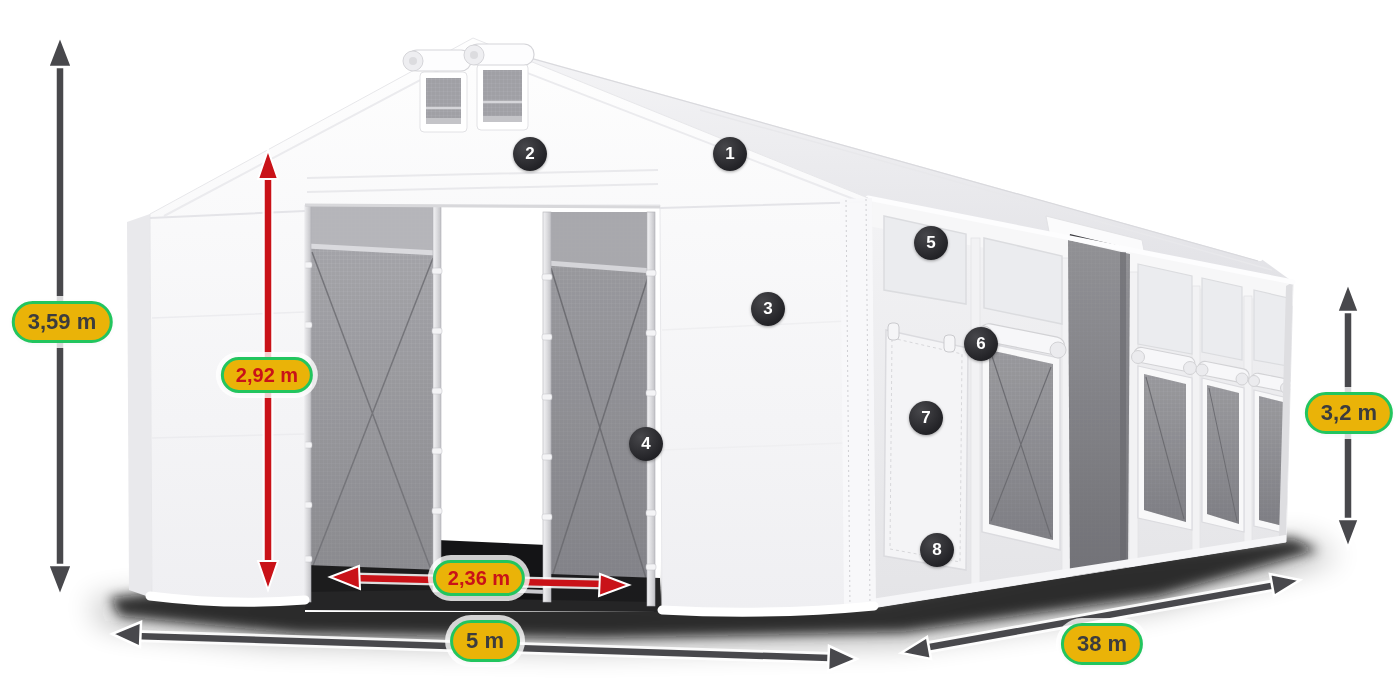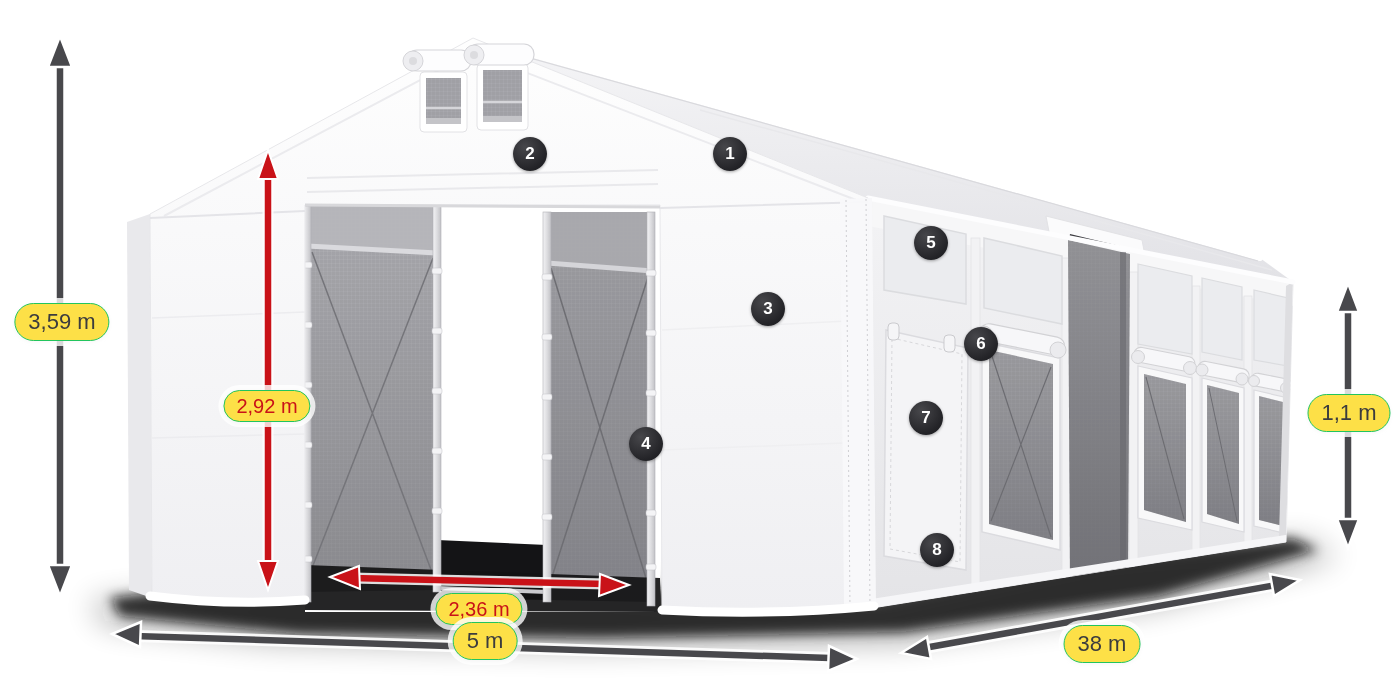--- a/index.html
+++ b/index.html
@@ -3,26 +3,26 @@
 <meta charset="utf-8">
 <style>
   html,body{margin:0;padding:0;background:#ffffff;}
   .stage{
     position:relative;width:1400px;height:700px;overflow:hidden;background:#ffffff;
     font-family:"Liberation Sans", sans-serif;
   }
   .stage svg{position:absolute;left:0;top:0;}
   .pill{
     position:absolute;transform:translate(-50%,-50%);
-    background:#fde047;border:1px solid #22c55e;border-radius:999px;
+    background:#eab308;border:3px solid #22c55e;border-radius:999px;
     box-shadow:0 0 0 5px rgba(255,255,255,.8),0 1px 4px rgba(0,0,0,.18);
-    font-weight:normal;white-space:nowrap;line-height:1;z-index:30;
+    font-weight:bold;white-space:nowrap;line-height:1;z-index:30;
   }
   .pill-gray{color:#3c3c3e;font-size:22px;padding:7px 13px;}
-  .pill-red{color:#c91218;font-size:20px;padding:5px 12px;margin-top:31px;}
+  .pill-red{color:#c91218;font-size:20px;padding:5px 12px;}
   .badge{
     position:absolute;transform:translate(-50%,-50%);
     width:34px;height:34px;border-radius:50%;
     background:radial-gradient(circle at 35% 30%, #47474b, #222226 72%);
     color:#ffffff;font-size:17px;font-weight:bold;
     display:flex;align-items:center;justify-content:center;
     box-shadow:0 1px 3px rgba(0,0,0,.35);z-index:40;cursor:pointer;
   }
 </style>
 </head>
@@ -291,21 +291,21 @@
       <polygon points="1348,548 1337,519 1359,519" fill="#48484c" stroke="#ffffff" stroke-width="2.5"></polygon>
     </g>
   </g>
 </svg>
 
 <div class="pill pill-gray" style="left:62px;top:322px">3,59 m</div>
 <div class="pill pill-red" style="left:267px;top:375px">2,92 m</div>
 <div class="pill pill-red" style="left:479px;top:578px">2,36 m</div>
 <div class="pill pill-gray" style="left:485px;top:641px">5 m</div>
 <div class="pill pill-gray" style="left:1102px;top:644px">38 m</div>
-<div class="pill pill-gray" style="left:1349px;top:413px">1,1 m</div>
+<div class="pill pill-gray" style="left:1349px;top:413px">3,2 m</div>
 
 <div class="badge" style="left:730px;top:154px">1</div>
 <div class="badge" style="left:530px;top:154px">2</div>
 <div class="badge" style="left:768px;top:309px">3</div>
 <div class="badge" style="left:646px;top:444px">4</div>
 <div class="badge" style="left:931px;top:243px">5</div>
 <div class="badge" style="left:981px;top:344px">6</div>
 <div class="badge" style="left:926px;top:418px">7</div>
 <div class="badge" style="left:937px;top:550px">8</div>
 

